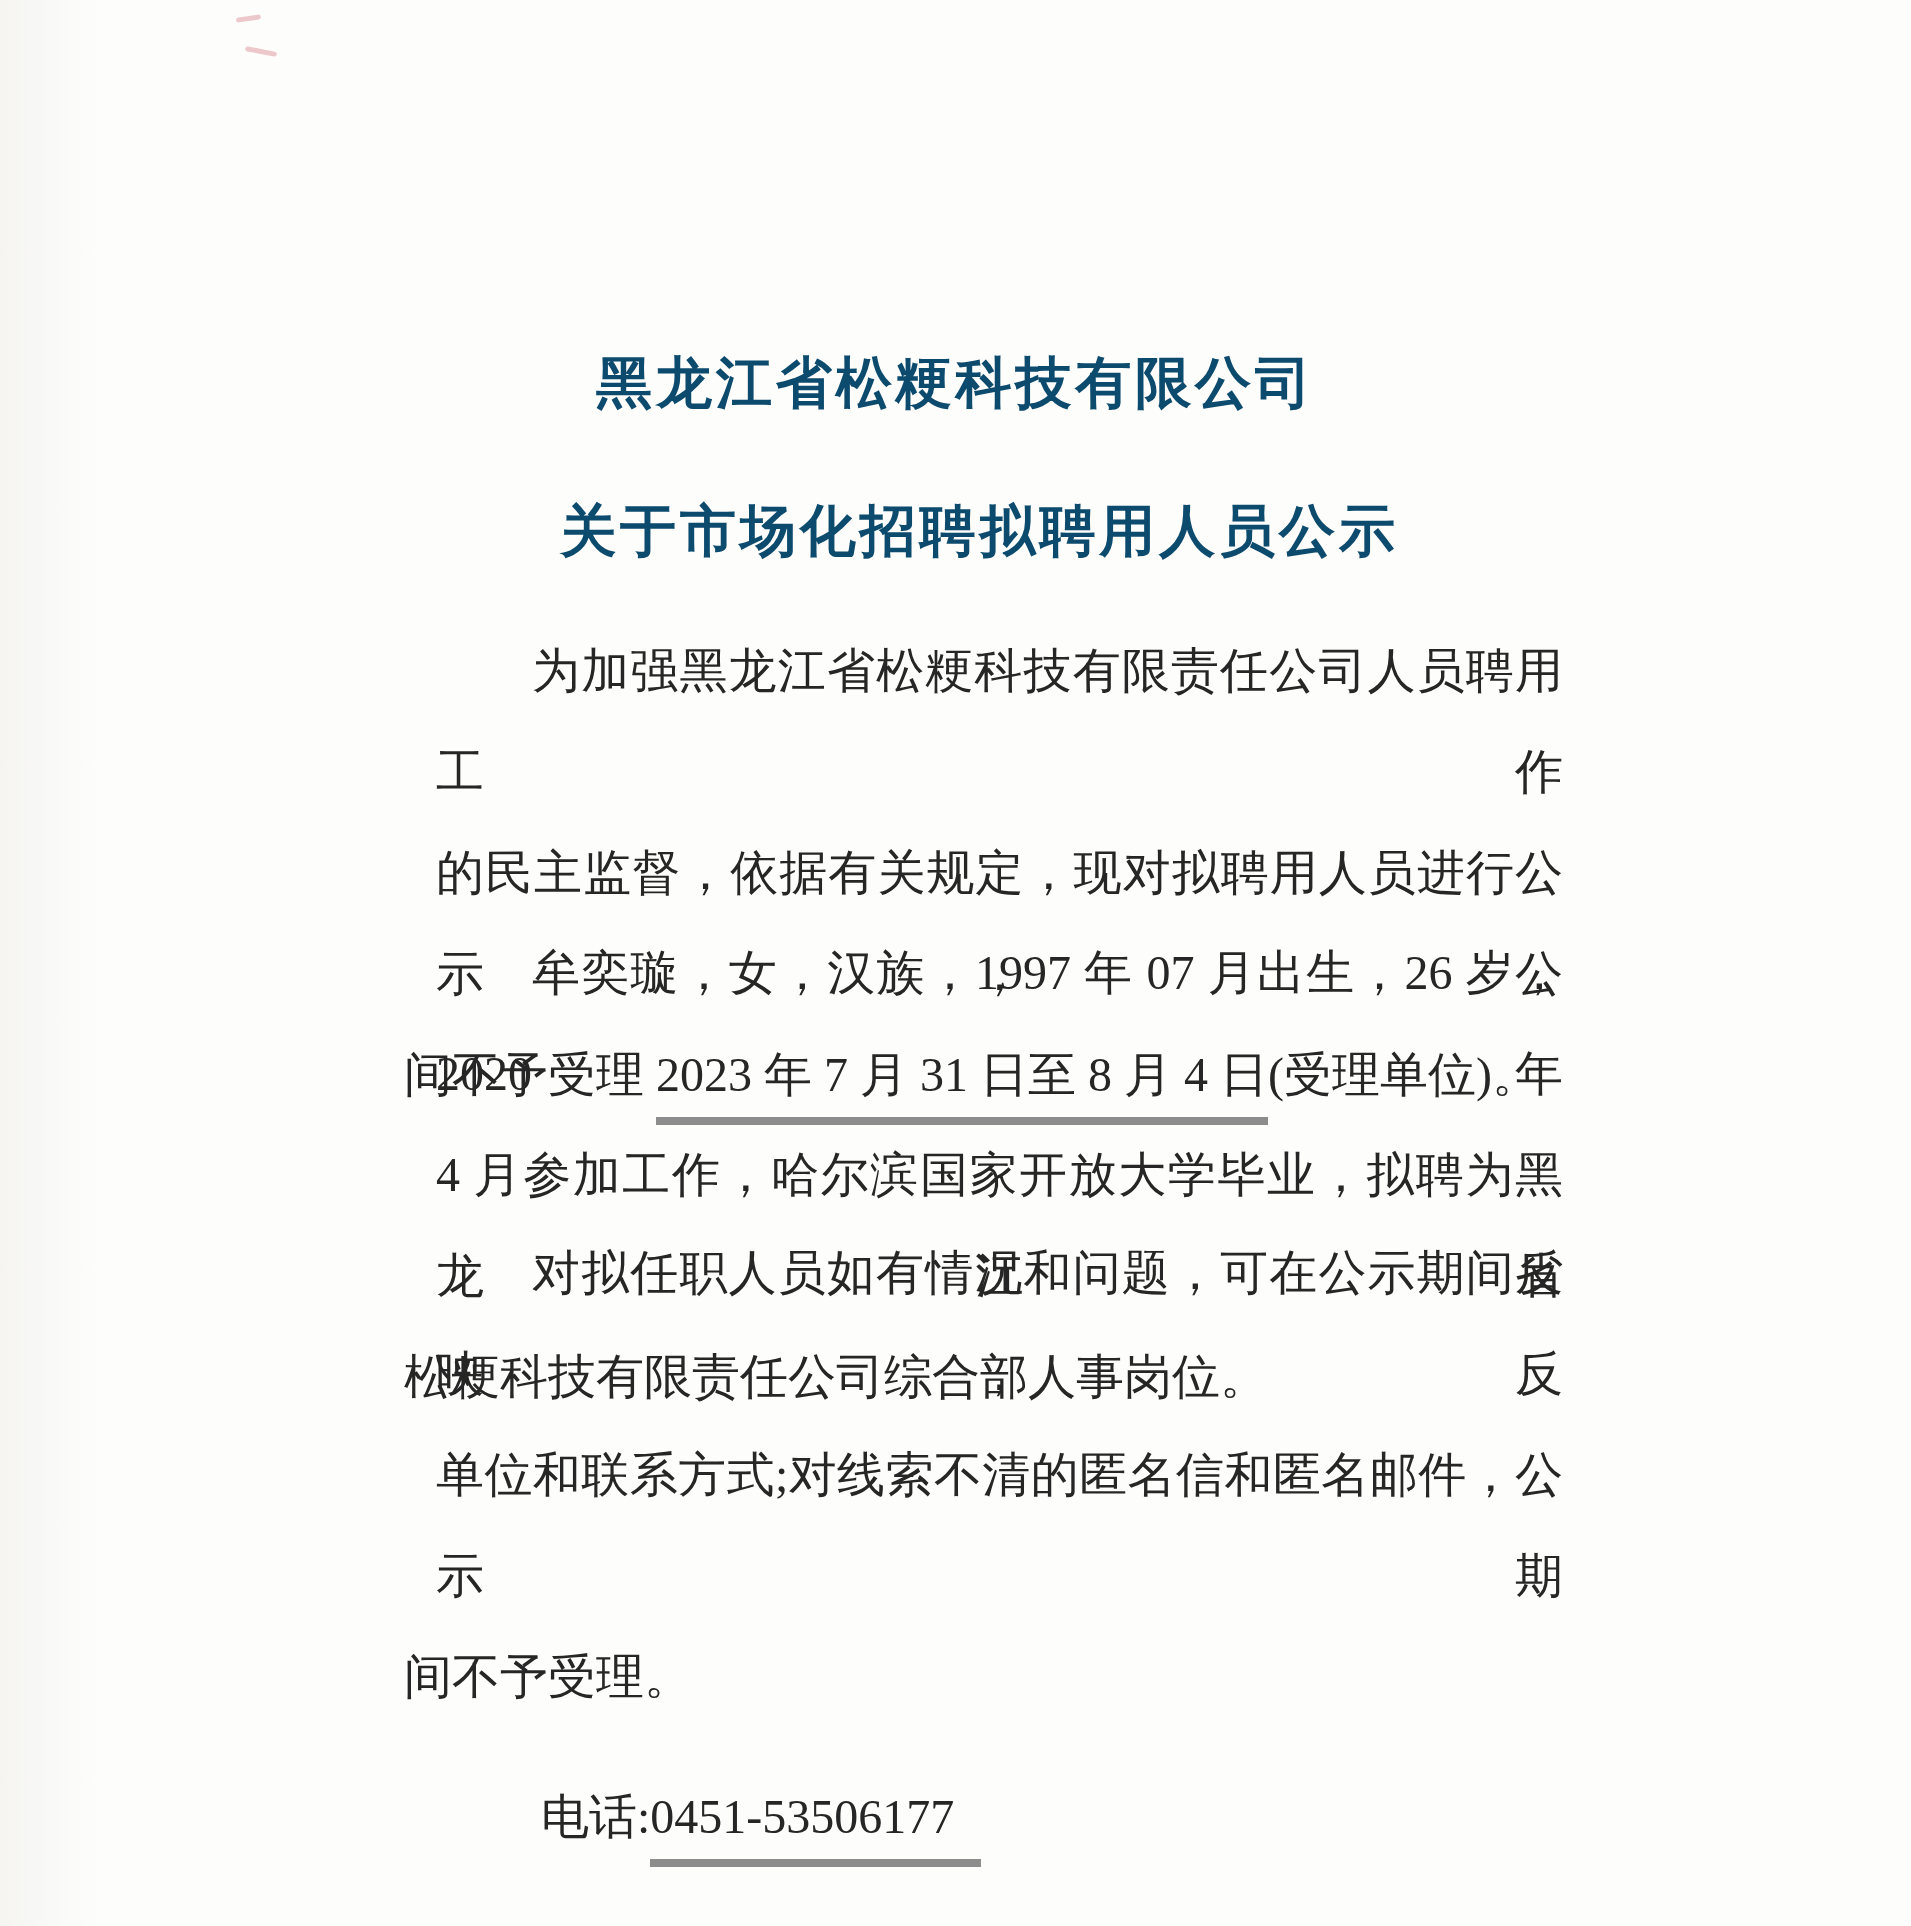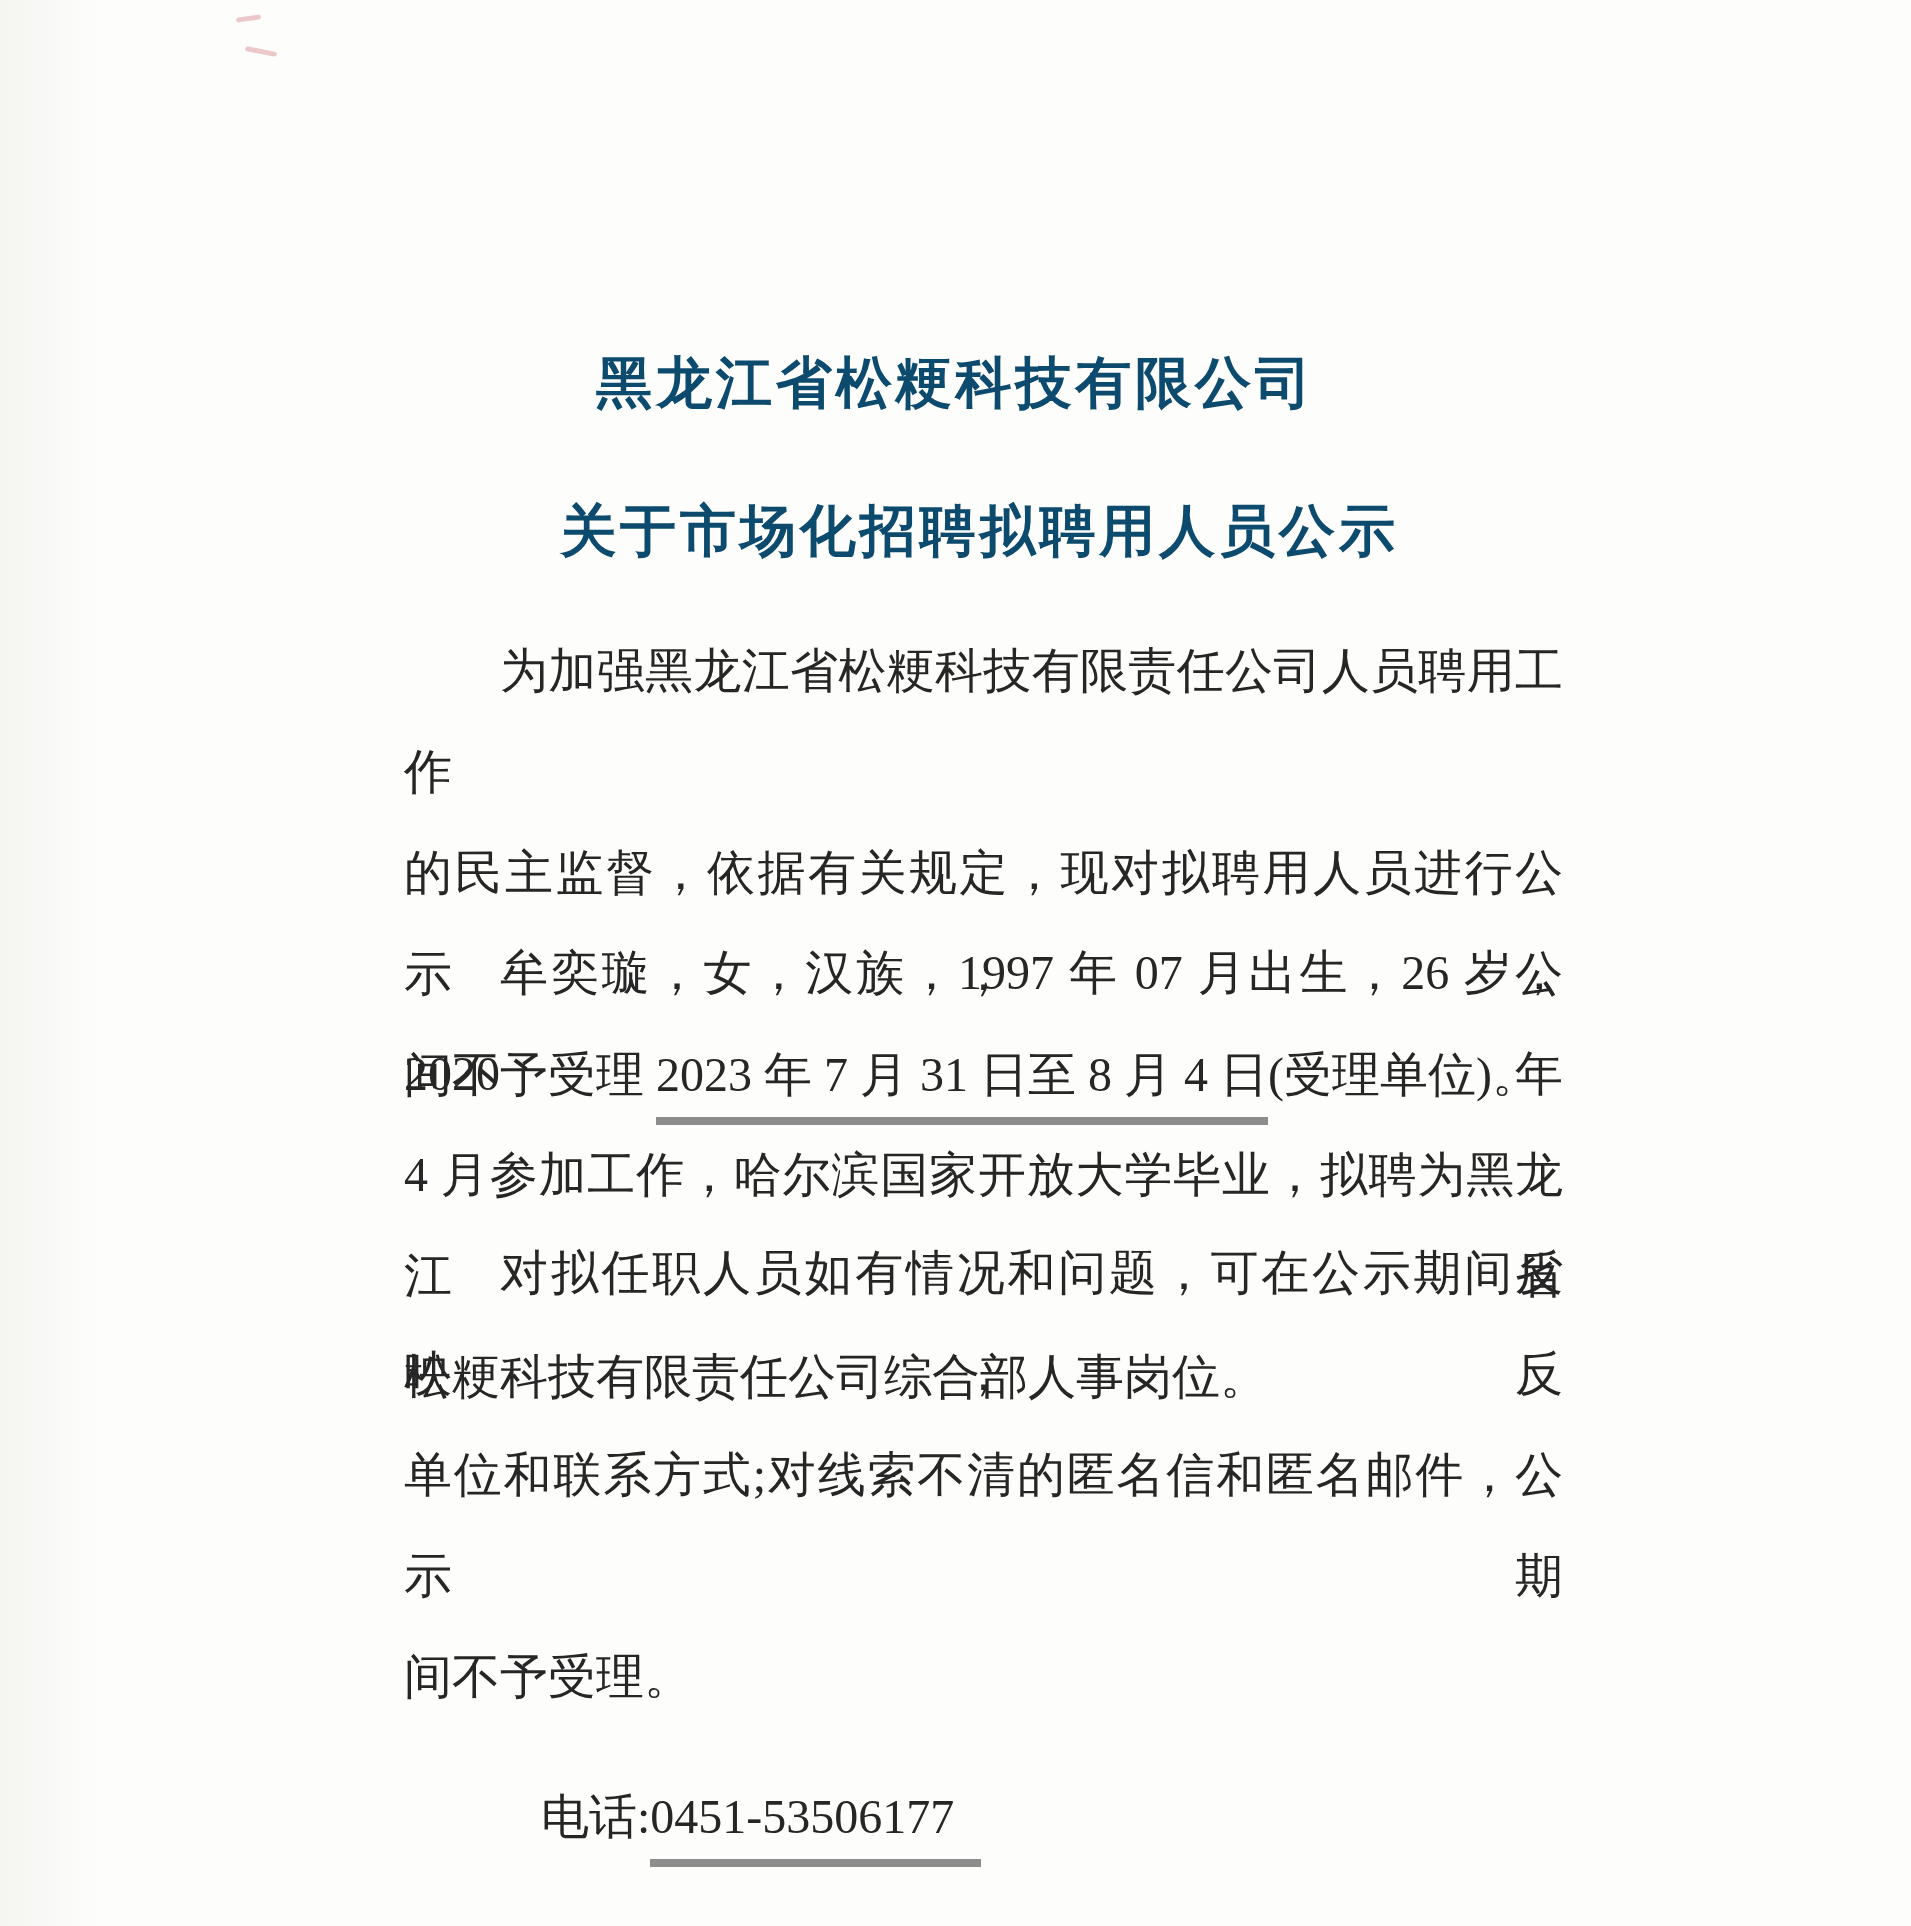--- a/index.html
+++ b/index.html
@@ -34,21 +34,21 @@
   .para{
     position:absolute;left:404px;width:1159px;
     font-size:48px;line-height:101px;
     color:#262626;
     text-align:left;
   }
   .para-1{top:620px;}
   .para-2{top:922px;}
   .para-3{top:1222px;}
   .bline{white-space:nowrap;}
-  .bline.fill{white-space:normal;text-align:justify;text-align-last:justify;}
+  .bline.fill{white-space:normal;text-align:justify;text-align-last:justify;margin-left:32px;}
   .ind{text-indent:2em;}
   .u-bar{
     border-bottom:8.5px solid #8d8d8d;
     padding-bottom:16px;
   }
   .contact-line{
     position:absolute;
     font-size:48px;line-height:77px;color:#262626;white-space:nowrap;
   }
   .accepting-unit{left:409px;top:1676px;}

